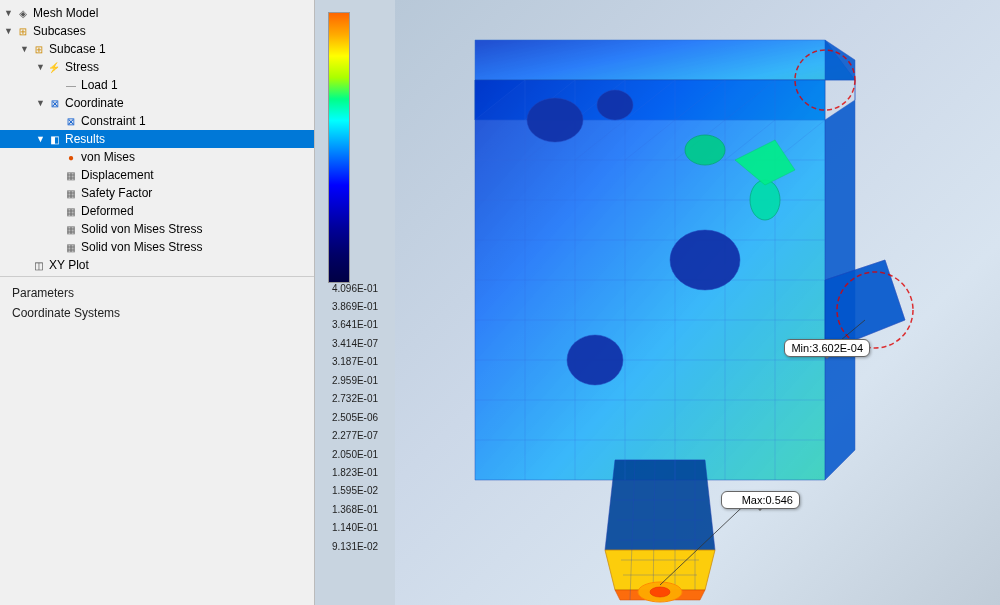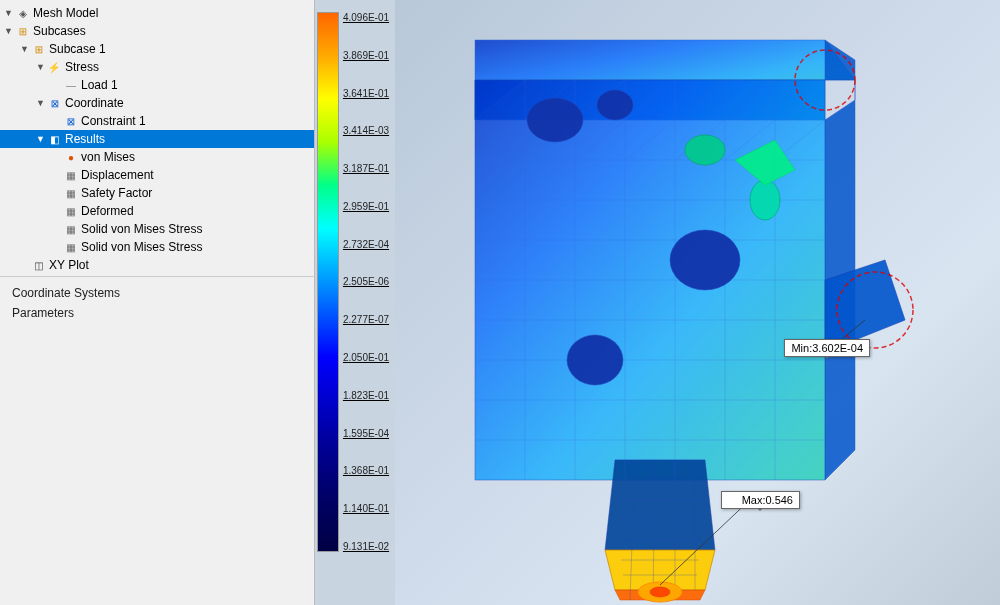--- a/index.html
+++ b/index.html
@@ -82,25 +82,24 @@
       background: #c8d4e0;
       display: flex;
       flex-direction: column;
       align-items: center;
       padding: 8px 0;
       position: relative;
     }
 
     .color-bar-wrap {
       display: flex;
-      flex-direction: row;
+      flex-direction: column;
       align-items: stretch;
       height: 540px;
       margin-top: 4px;
-      text-decoration: underline;
     }
 
     .color-bar {
       width: 22px;
       height: 100%;
       background: linear-gradient(to bottom,
         #ff6600 0%,
         #ffaa00 8%,
         #ffff00 16%,
         #aaff00 24%,
@@ -146,21 +145,21 @@
       width: 100%; height: 100%;
     }
 
     
     .annotation {
       position: absolute;
       background: white;
       border: 1px solid #666;
       padding: 2px 6px;
       font-size: 11px;
-      border-radius: 0;
+      border-radius: 6px;
       white-space: nowrap;
       box-shadow: 1px 1px 3px rgba(0,0,0,0.3);
     }
 
     .annotation::after {
       content: '';
       position: absolute;
       bottom: -6px;
       left: 50%;
       transform: translateX(-50%);
@@ -244,41 +243,41 @@
         <span>Solid von Mises Stress</span>
       </div>
       <div class="tree-item indent2">
         <span class="caret"></span>
         <span class="tree-icon" style="color: rgb(68, 68, 68);">◫</span>
         <span>XY Plot</span>
       </div>
     </div>
   <div class="tree-separator"></div>
   <div class="bottom-items" id="bottom-items-container">
+      <div class="bottom-item">Parameters</div>
       <div class="bottom-item">Coordinate Systems</div>
-      <div class="bottom-item">Parameters</div>
     </div>
 </div>
 
 <div class="scale-area">
   <div class="color-bar-wrap">
     <div class="color-bar"></div>
     <div class="scale-labels" id="scale-labels-container">
         <span class="scale-label">4.096E-01</span>
         <span class="scale-label">3.869E-01</span>
         <span class="scale-label">3.641E-01</span>
-        <span class="scale-label">3.414E-03</span>
+        <span class="scale-label">3.414E-07</span>
         <span class="scale-label">3.187E-01</span>
         <span class="scale-label">2.959E-01</span>
-        <span class="scale-label">2.732E-04</span>
+        <span class="scale-label">2.732E-01</span>
         <span class="scale-label">2.505E-06</span>
         <span class="scale-label">2.277E-07</span>
         <span class="scale-label">2.050E-01</span>
         <span class="scale-label">1.823E-01</span>
-        <span class="scale-label">1.595E-04</span>
+        <span class="scale-label">1.595E-02</span>
         <span class="scale-label">1.368E-01</span>
         <span class="scale-label">1.140E-01</span>
         <span class="scale-label">9.131E-02</span>
       </div>
   </div>
 </div>
 
 <div class="viewport">
   <svg class="mesh-svg" viewBox="0 0 605 605">
     <defs>

